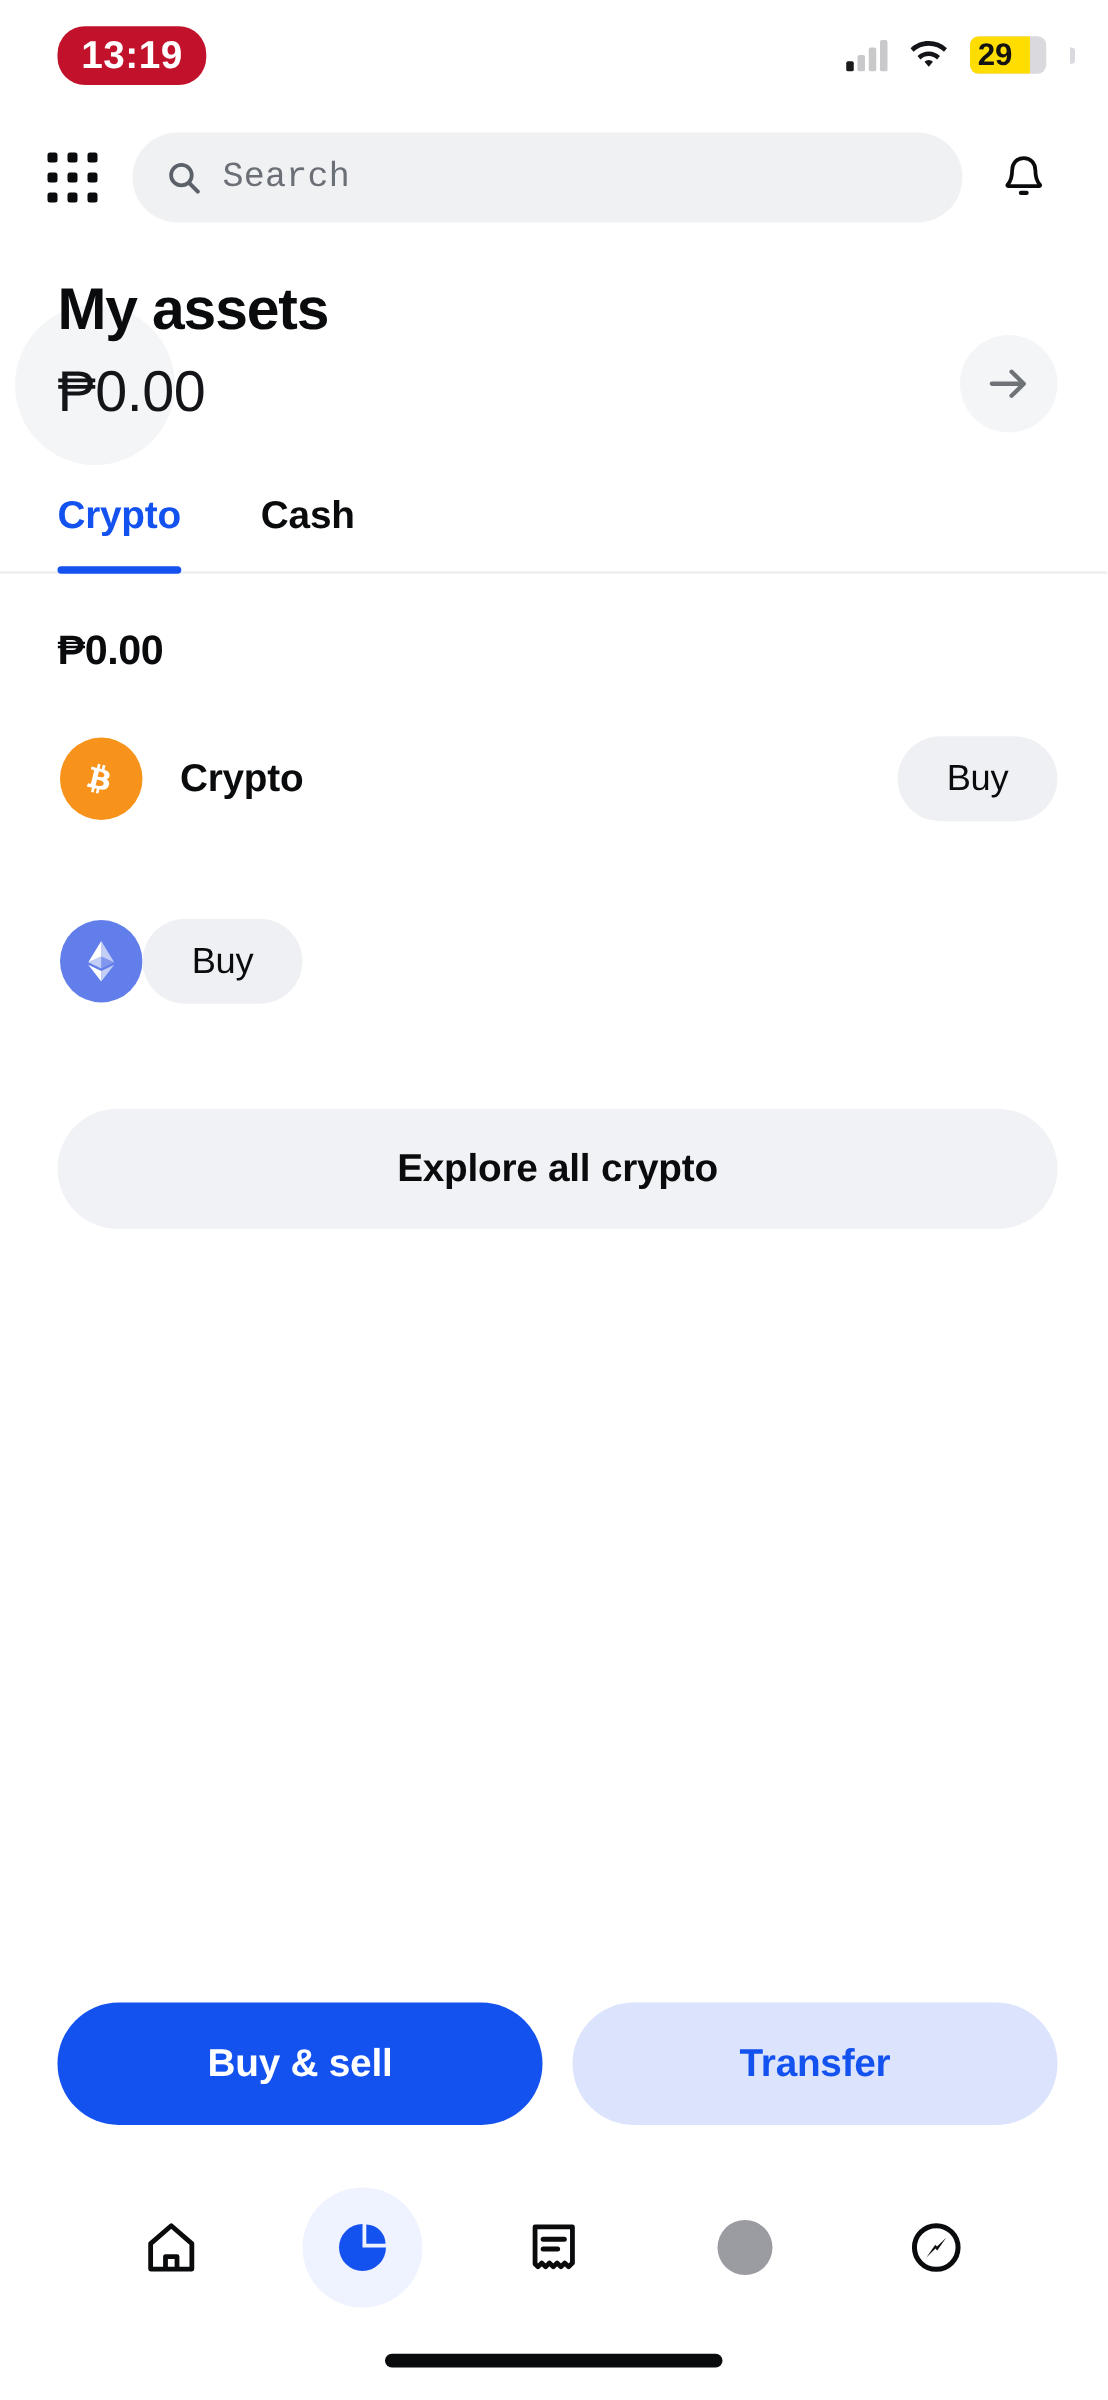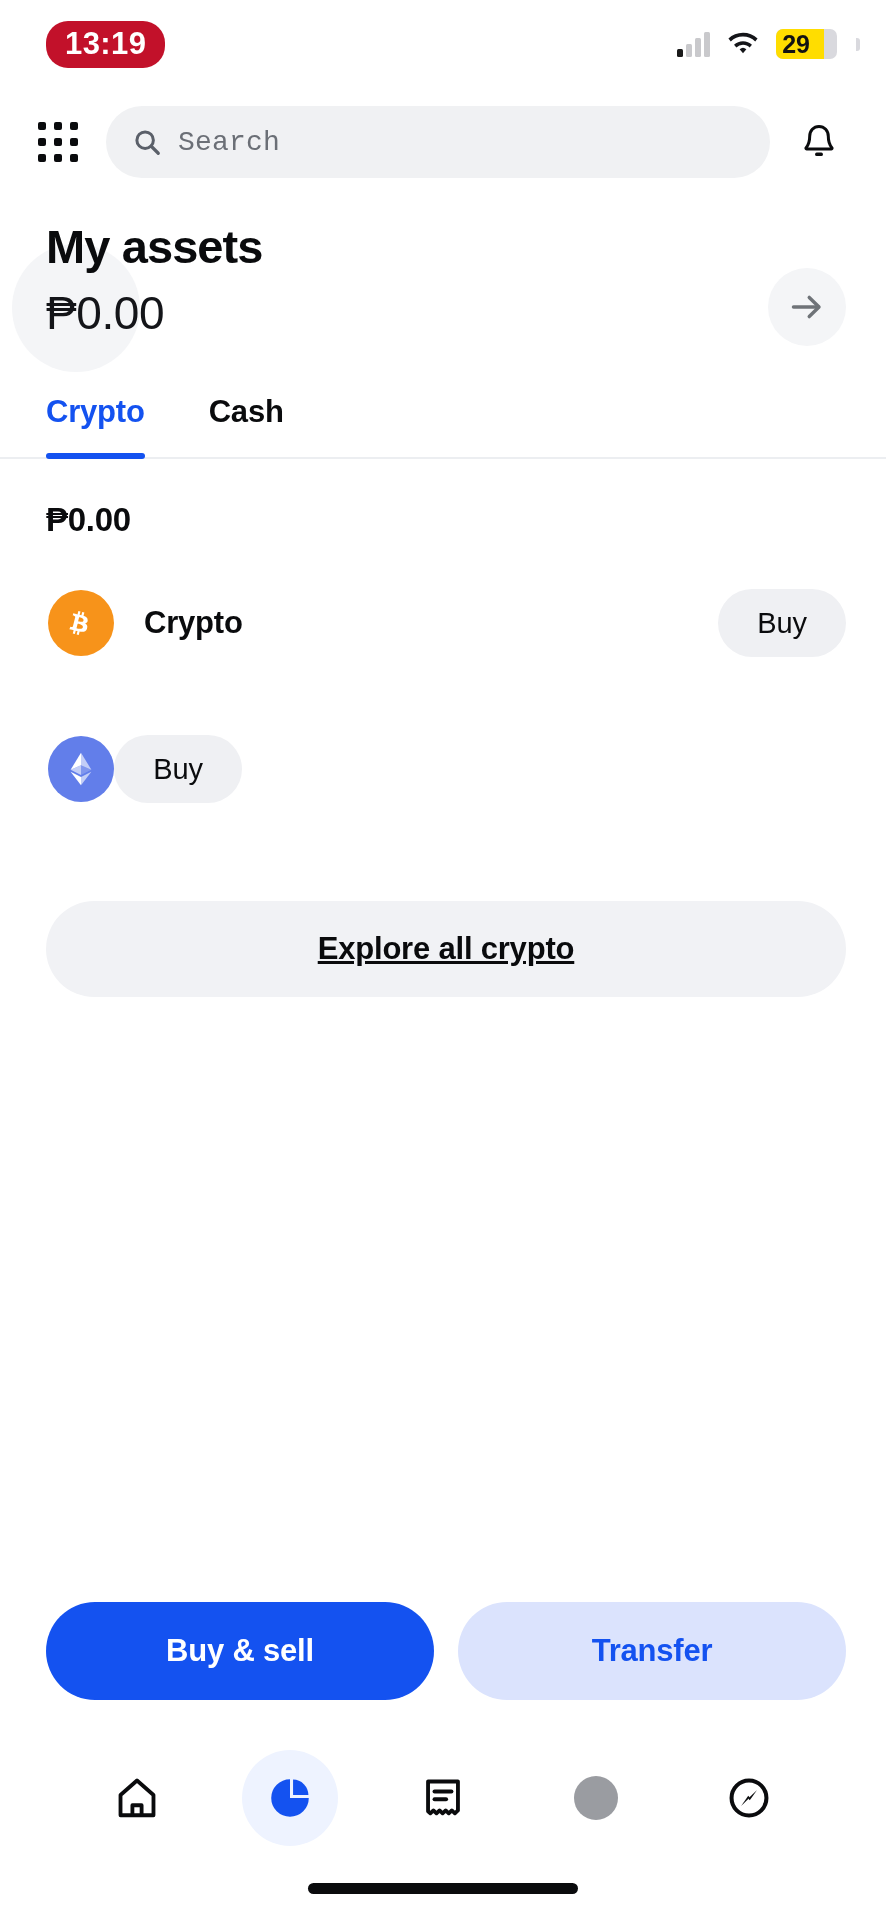--- a/index.html
+++ b/index.html
@@ -269,33 +269,32 @@
     min-width: 128px;
     font-size: 29px;
     font-weight: normal;
     color: #0a0b0d;
     font-family: inherit;
     cursor: pointer;
     padding: 0 26px;
     letter-spacing: -0.2px;
   }
   .explore-btn {
-    margin-top: 70px;
+    margin-top: 56px;
     height: 96px;
     background: #f1f2f5;
     border: none;
     border-radius: 48px;
     font-size: 31px;
     font-weight: bold;
     color: #0a0b0d;
     font-family: inherit;
     cursor: pointer;
     width: 100%;
     letter-spacing: -0.2px;
-    text-decoration: underline;
   }
 
   
   .cta-row {
     display: flex;
     gap: 24px;
     padding: 0 40px 0 46px;
     margin-bottom: 40px;
     flex: 0 0 auto;
   }

